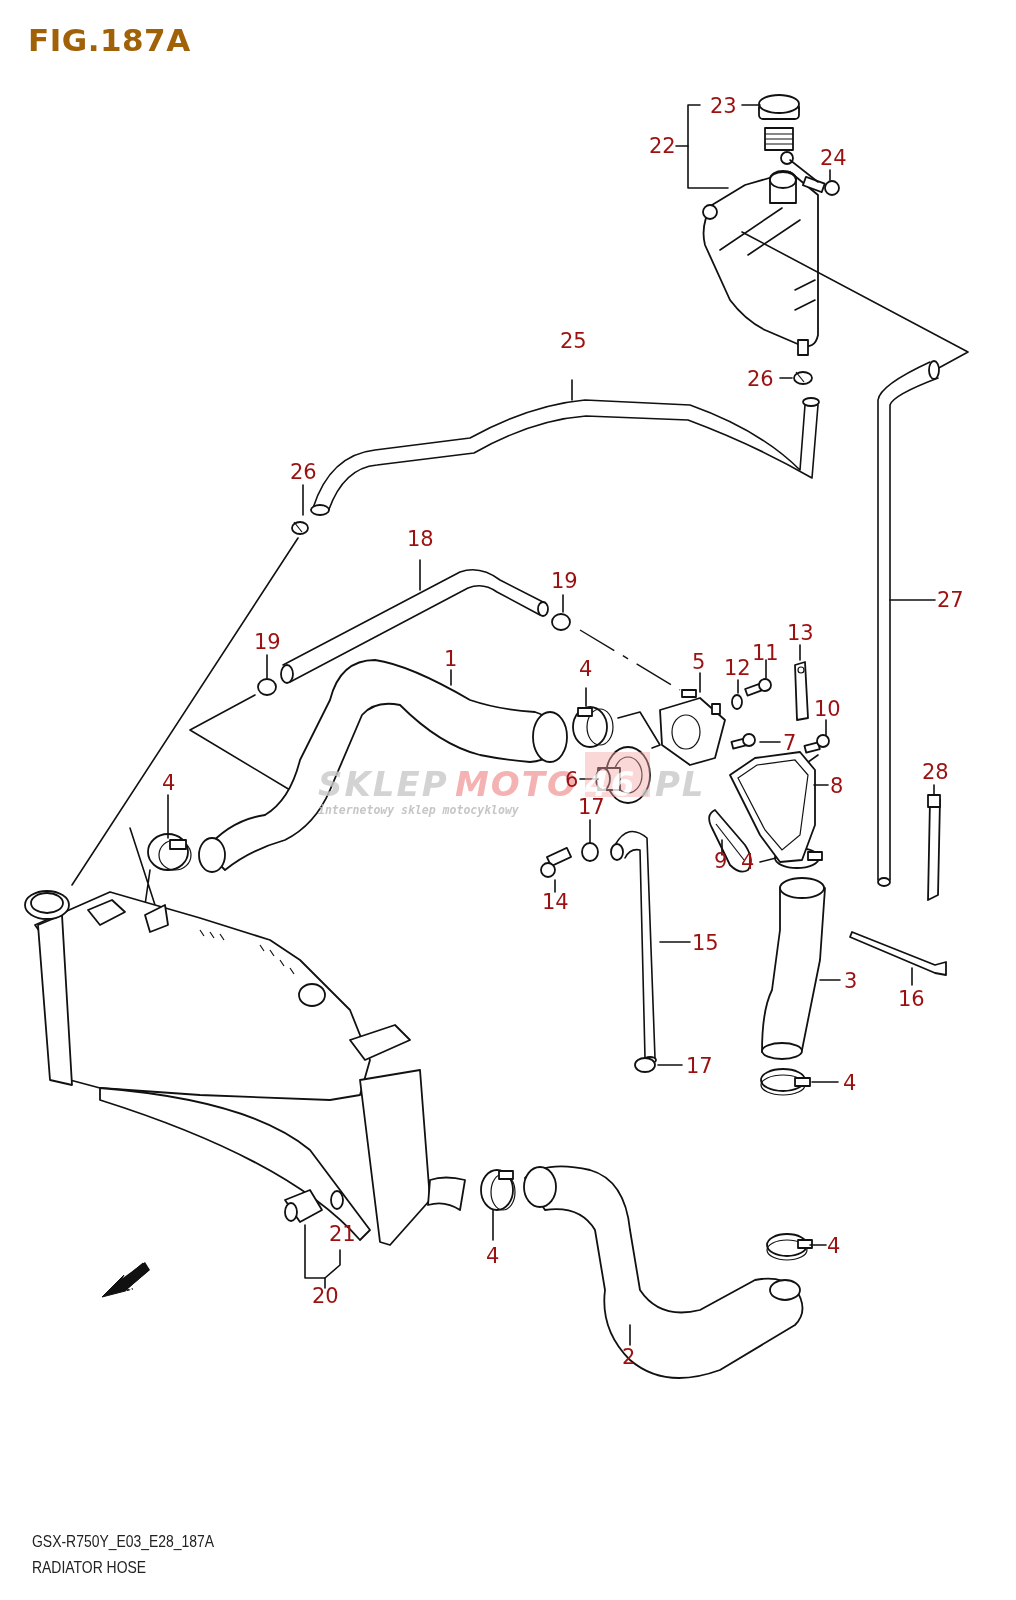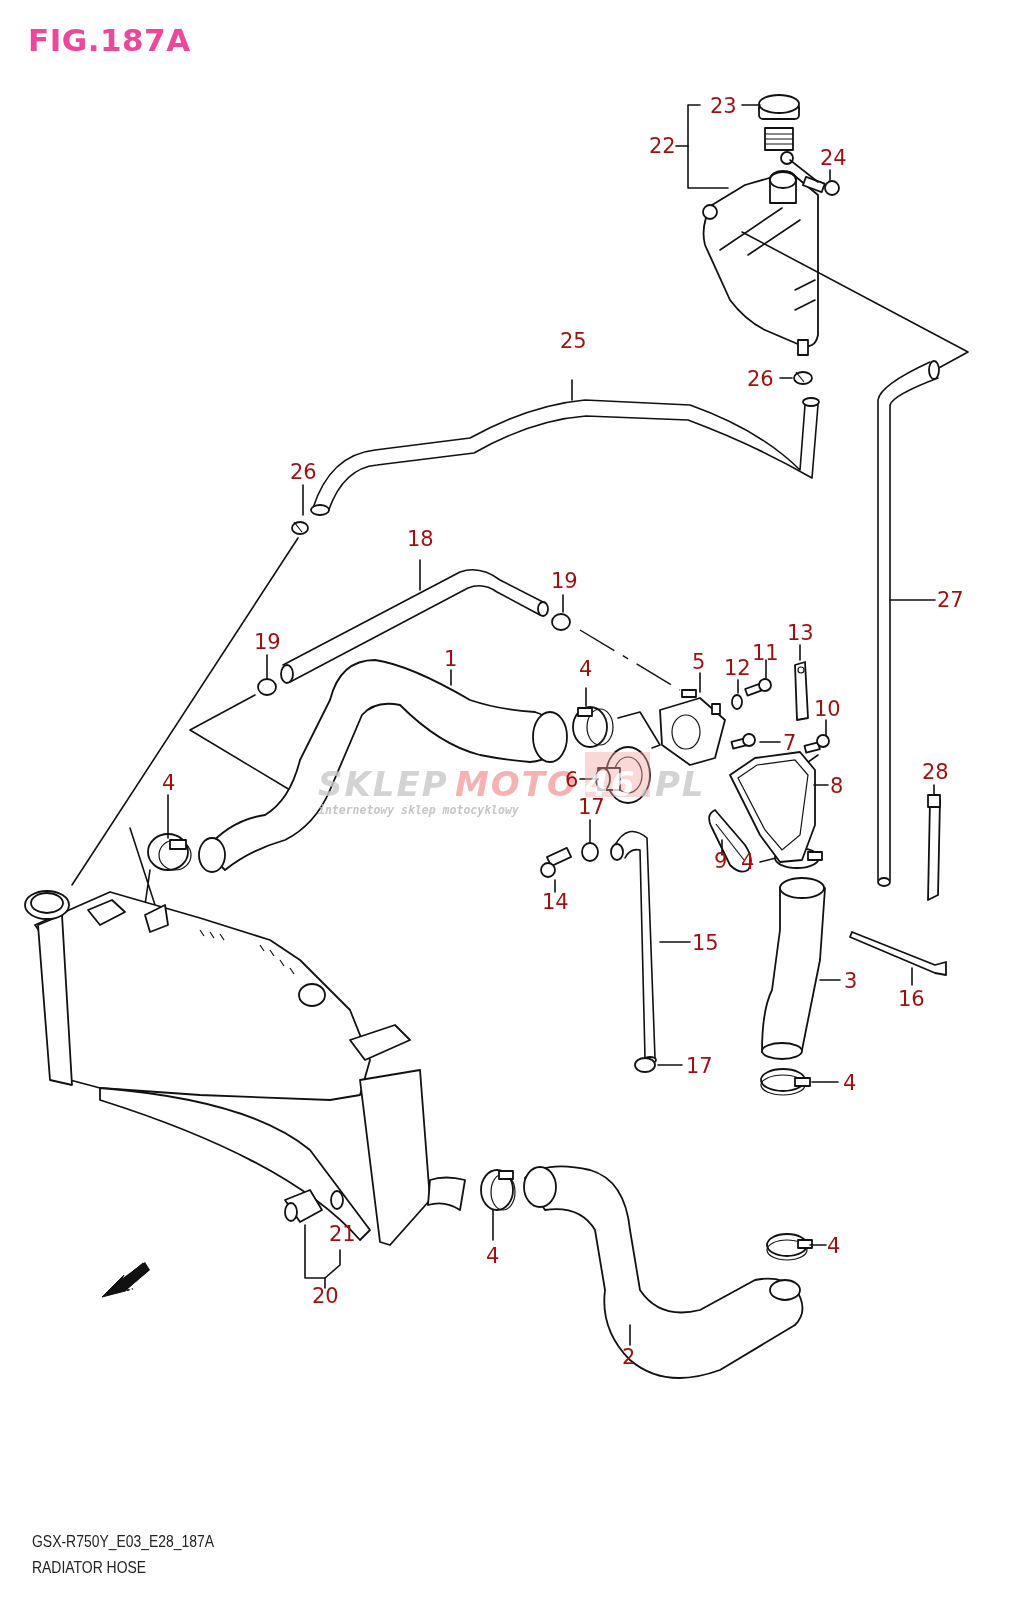--- a/index.html
+++ b/index.html
@@ -1,17 +1,17 @@
 <!DOCTYPE html>
 <html><head>
 <meta charset="utf-8">
 <style>
   html, body { margin:0; padding:0; background:#ffffff; }
   body { width:1016px; height:1600px; position:relative; overflow:hidden; font-family:"DejaVu Sans", sans-serif; }
-  #fig-title { position:absolute; left:28px; top:22px; font-size:31px; font-weight:bold; color:#ec4899; letter-spacing:0.5px; font-family:"DejaVu Sans", sans-serif; }
+  #fig-title { position:absolute; left:28px; top:22px; font-size:31px; font-weight:bold; color:#a16207; letter-spacing:0.5px; font-family:"DejaVu Sans", sans-serif; }
   #model-code { position:absolute; left:32px; top:1532px; font-size:17px; color:#222; font-family:"Liberation Sans Narrow","Liberation Sans", sans-serif; transform:scaleX(0.82); transform-origin:left; }
   #caption { position:absolute; left:32px; top:1558px; font-size:17px; color:#222; font-family:"Liberation Sans", sans-serif; transform:scaleX(0.82); transform-origin:left; }
   svg#diagram { position:absolute; left:0; top:0; }
   .ln { fill:none; stroke:#111; stroke-width:1.6; stroke-linecap:round; stroke-linejoin:round; }
   .thin { fill:none; stroke:#111; stroke-width:1.2; }
   .part { fill:#fff; stroke:#111; stroke-width:1.8; stroke-linejoin:round; }
   .dash { fill:none; stroke:#111; stroke-width:1.4; stroke-dasharray:40 10 6 10; }
   .callout-num { font-family:"DejaVu Sans", sans-serif; font-size:21px; fill:#9b1111; }
   .wm-big { font-family:"DejaVu Sans", sans-serif; font-size:34px; font-style:italic; font-weight:bold; letter-spacing:2px; }
   .wm-small { font-family:"DejaVu Sans Mono", monospace; font-size:11.5px; fill:#b8b8b8; font-style:italic; font-weight:bold; }

